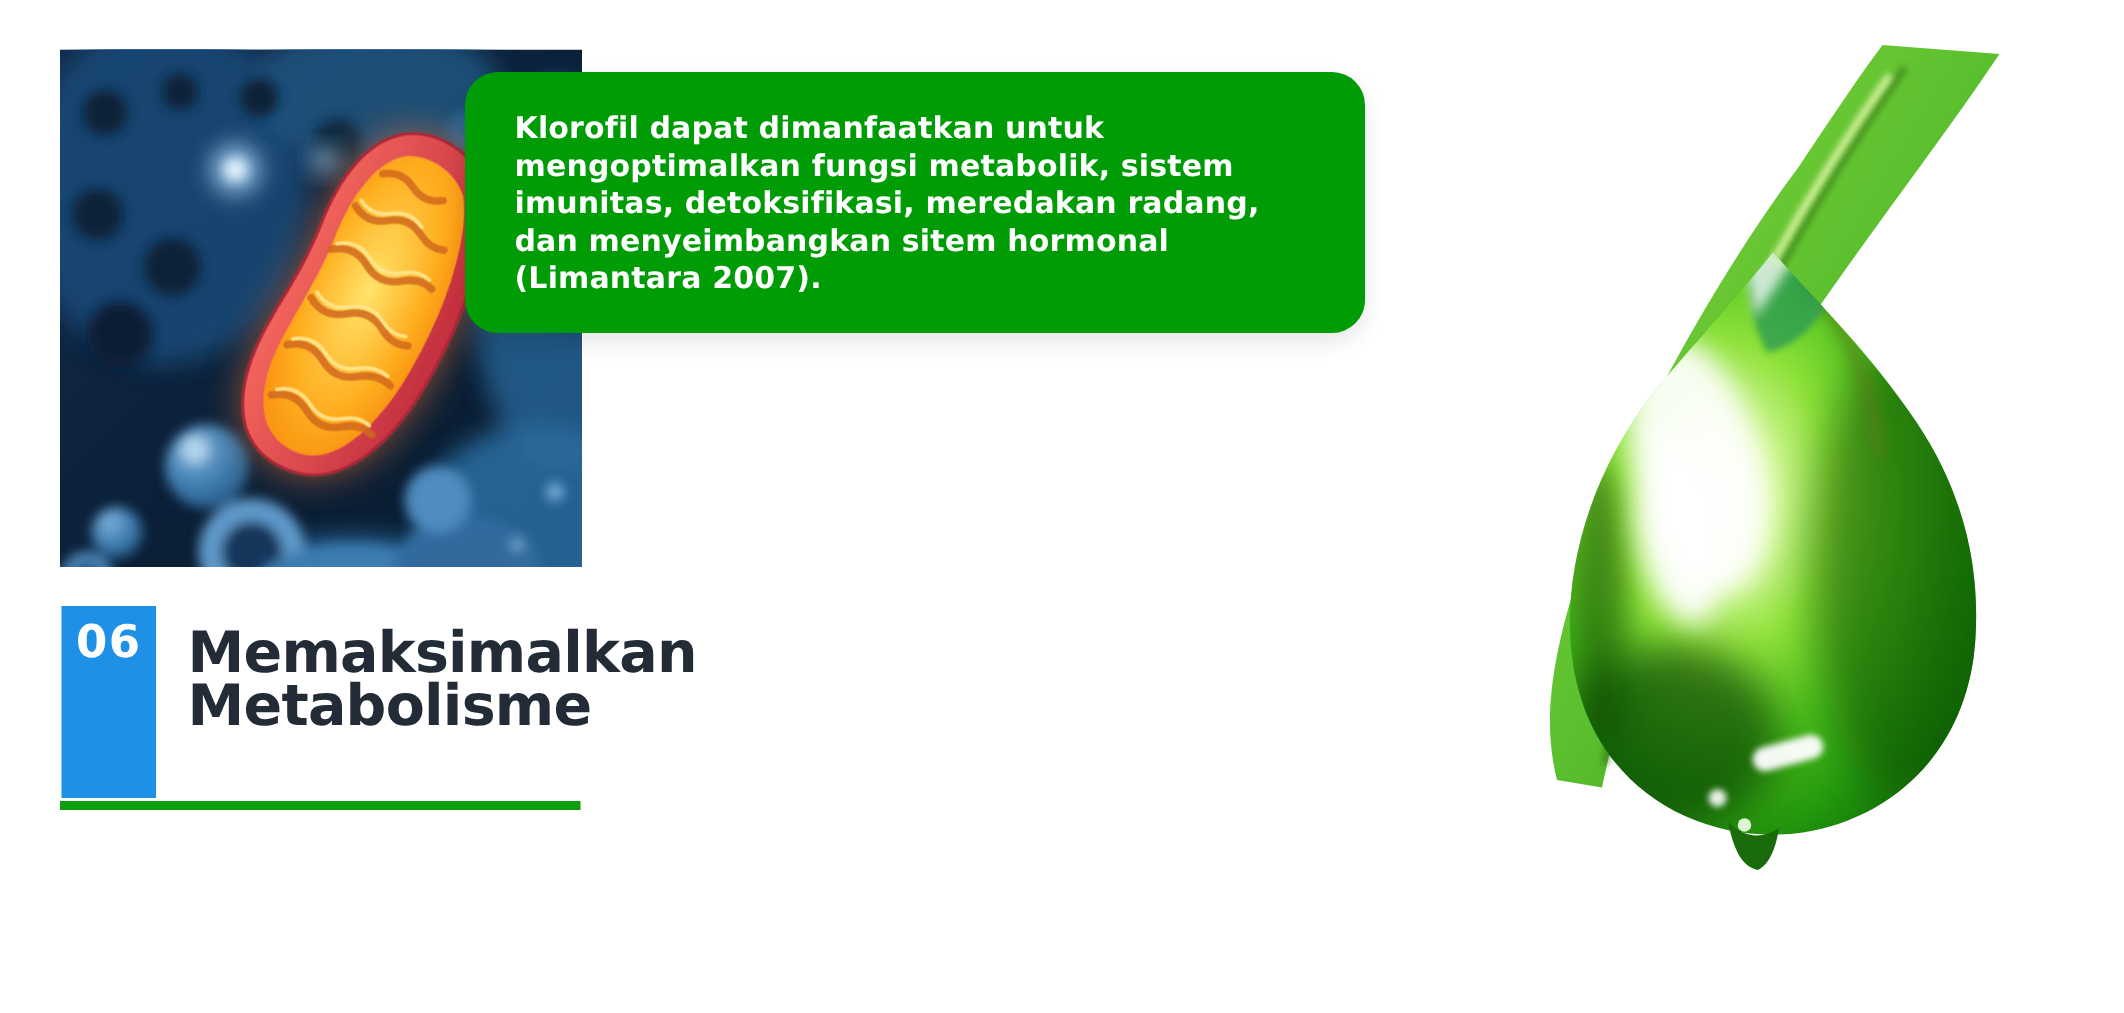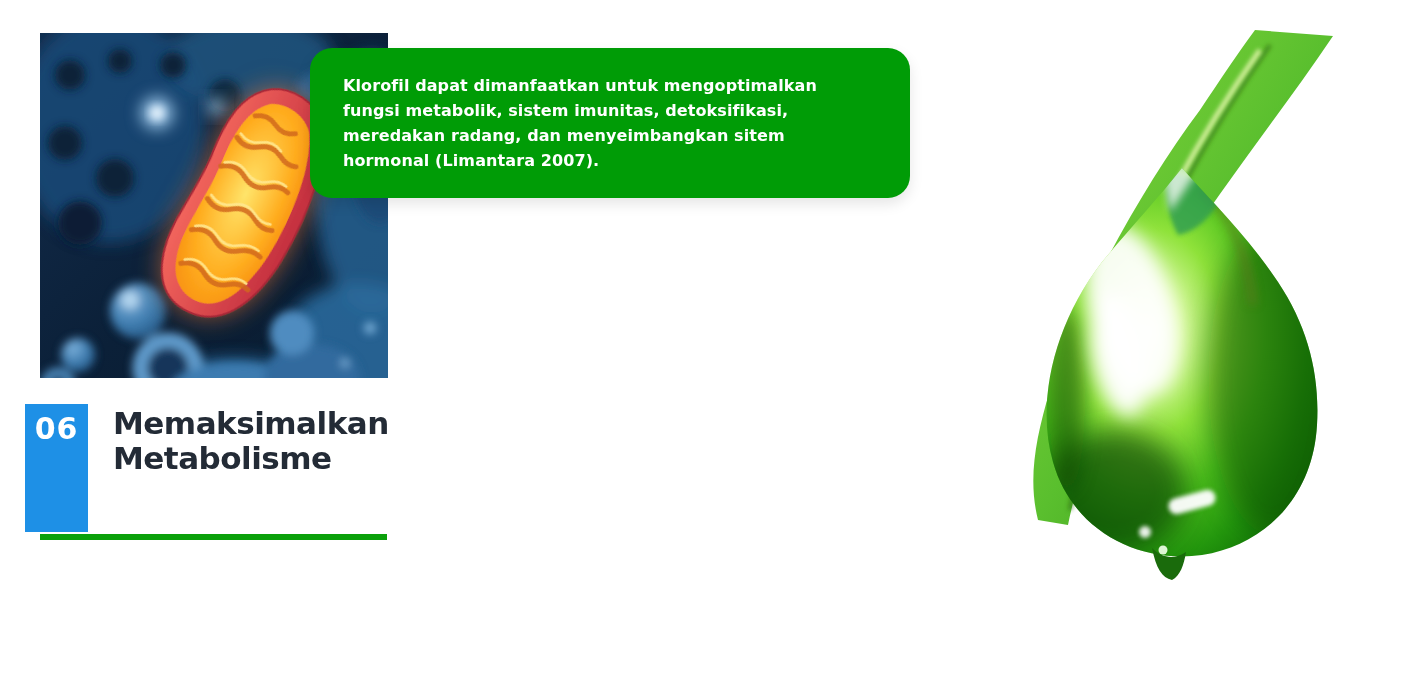--- a/index.html
+++ b/index.html
@@ -29,47 +29,47 @@
     box-sizing: border-box;
     background: #009c06;
     border-radius: 22px;
     padding: 25px 34px 24px 33px;
     box-shadow: 0 6px 14px rgba(0,0,0,0.10);
   }
   .callout p {
     margin: 0;
     color: #ffffff;
     font-weight: bold;
-    font-size: 16px;
+    font-size: 20px;
     line-height: 25px;
     letter-spacing: 0.1px;
   }
 
   
   .num-badge {
     position: absolute;
-    left: 25px; top: 404px;
+    left: 41px; top: 404px;
     width: 63px; height: 128px;
     background: #1e90e6;
   }
   .num-badge span {
     display: block;
     margin-top: 7px;
     text-align: center;
     color: #ffffff;
     font-size: 30px;
     font-weight: bold;
     letter-spacing: 1px;
   }
   .section-title {
     position: absolute;
     left: 113px; top: 406px;
-    margin: 0;
+    margin: 12px;
     color: #232b36;
-    font-size: 31px;
+    font-size: 38px;
     line-height: 35px;
     font-weight: bold;
     letter-spacing: -0.5px;
   }
   .section-title span { display: block; }
 
   .title-underline {
     position: absolute;
     left: 40px; top: 534px;
     width: 347px; height: 6px;

